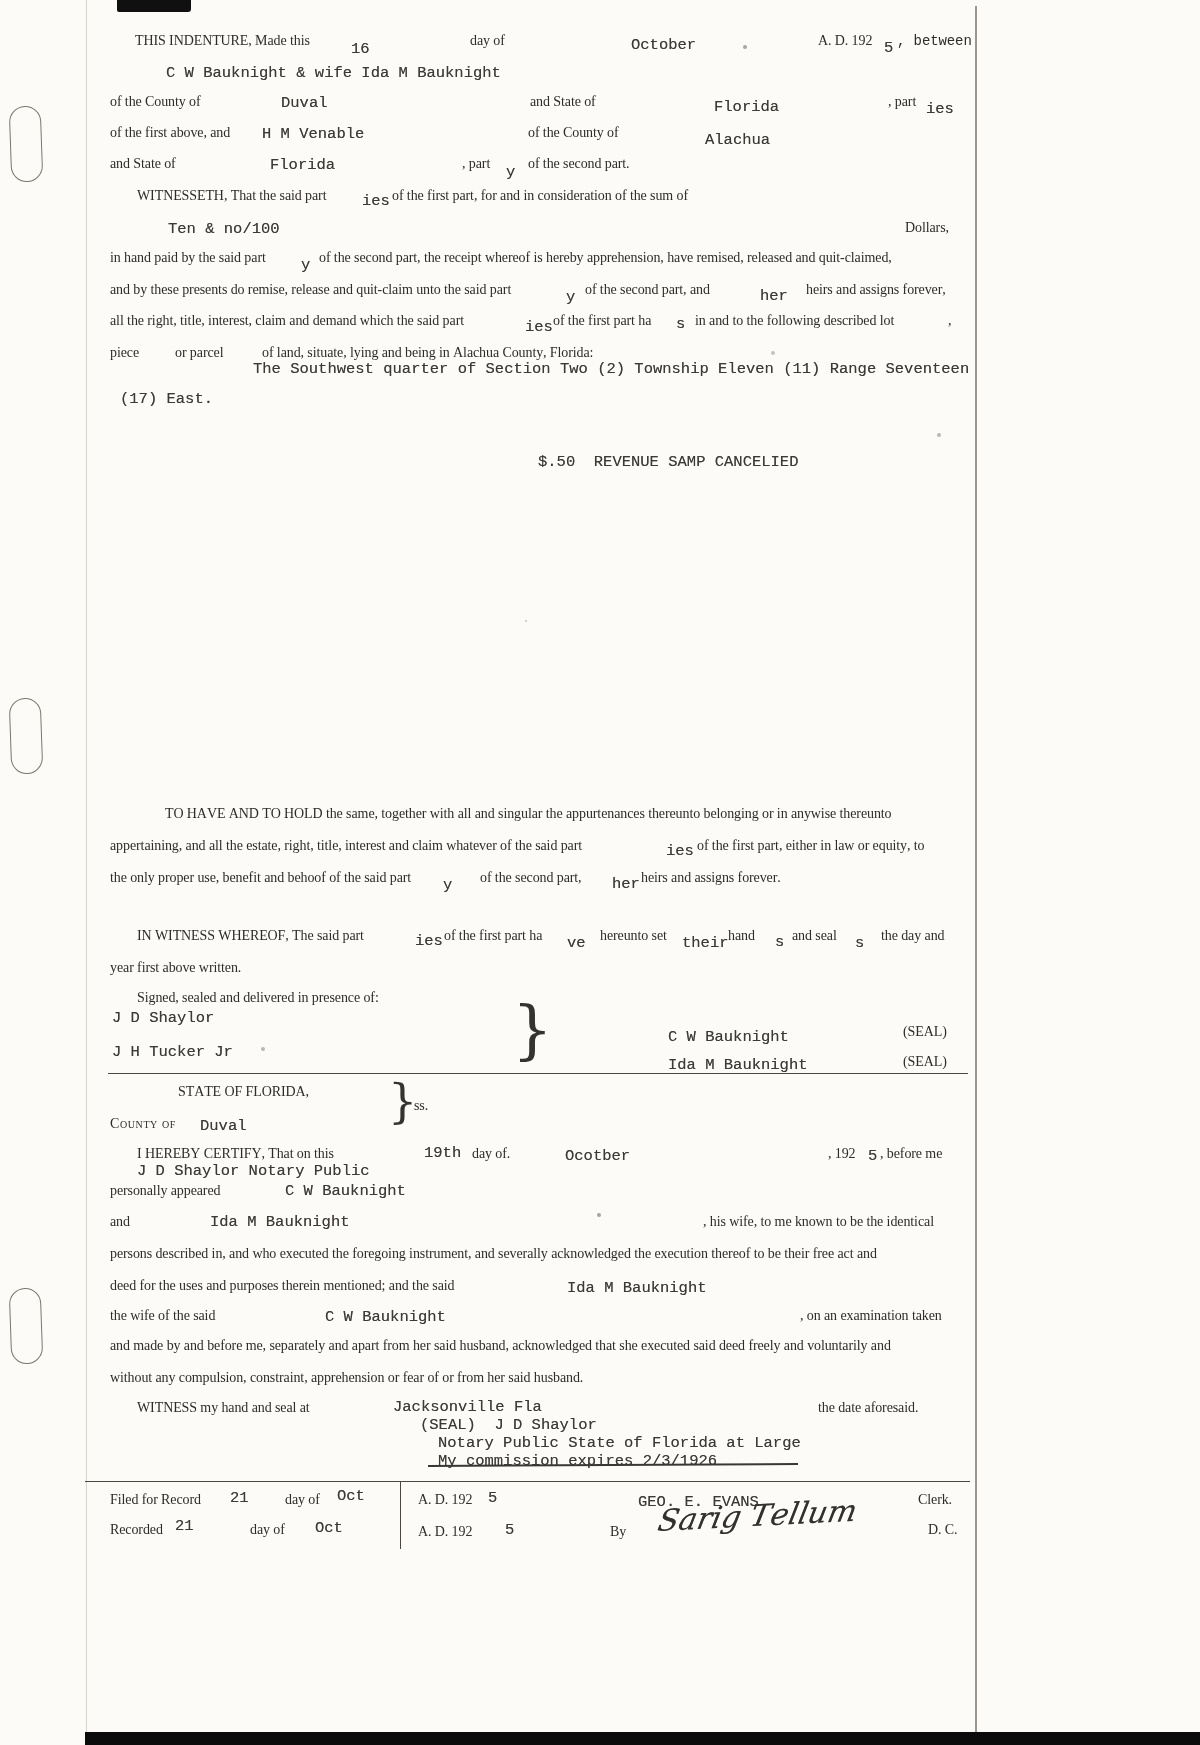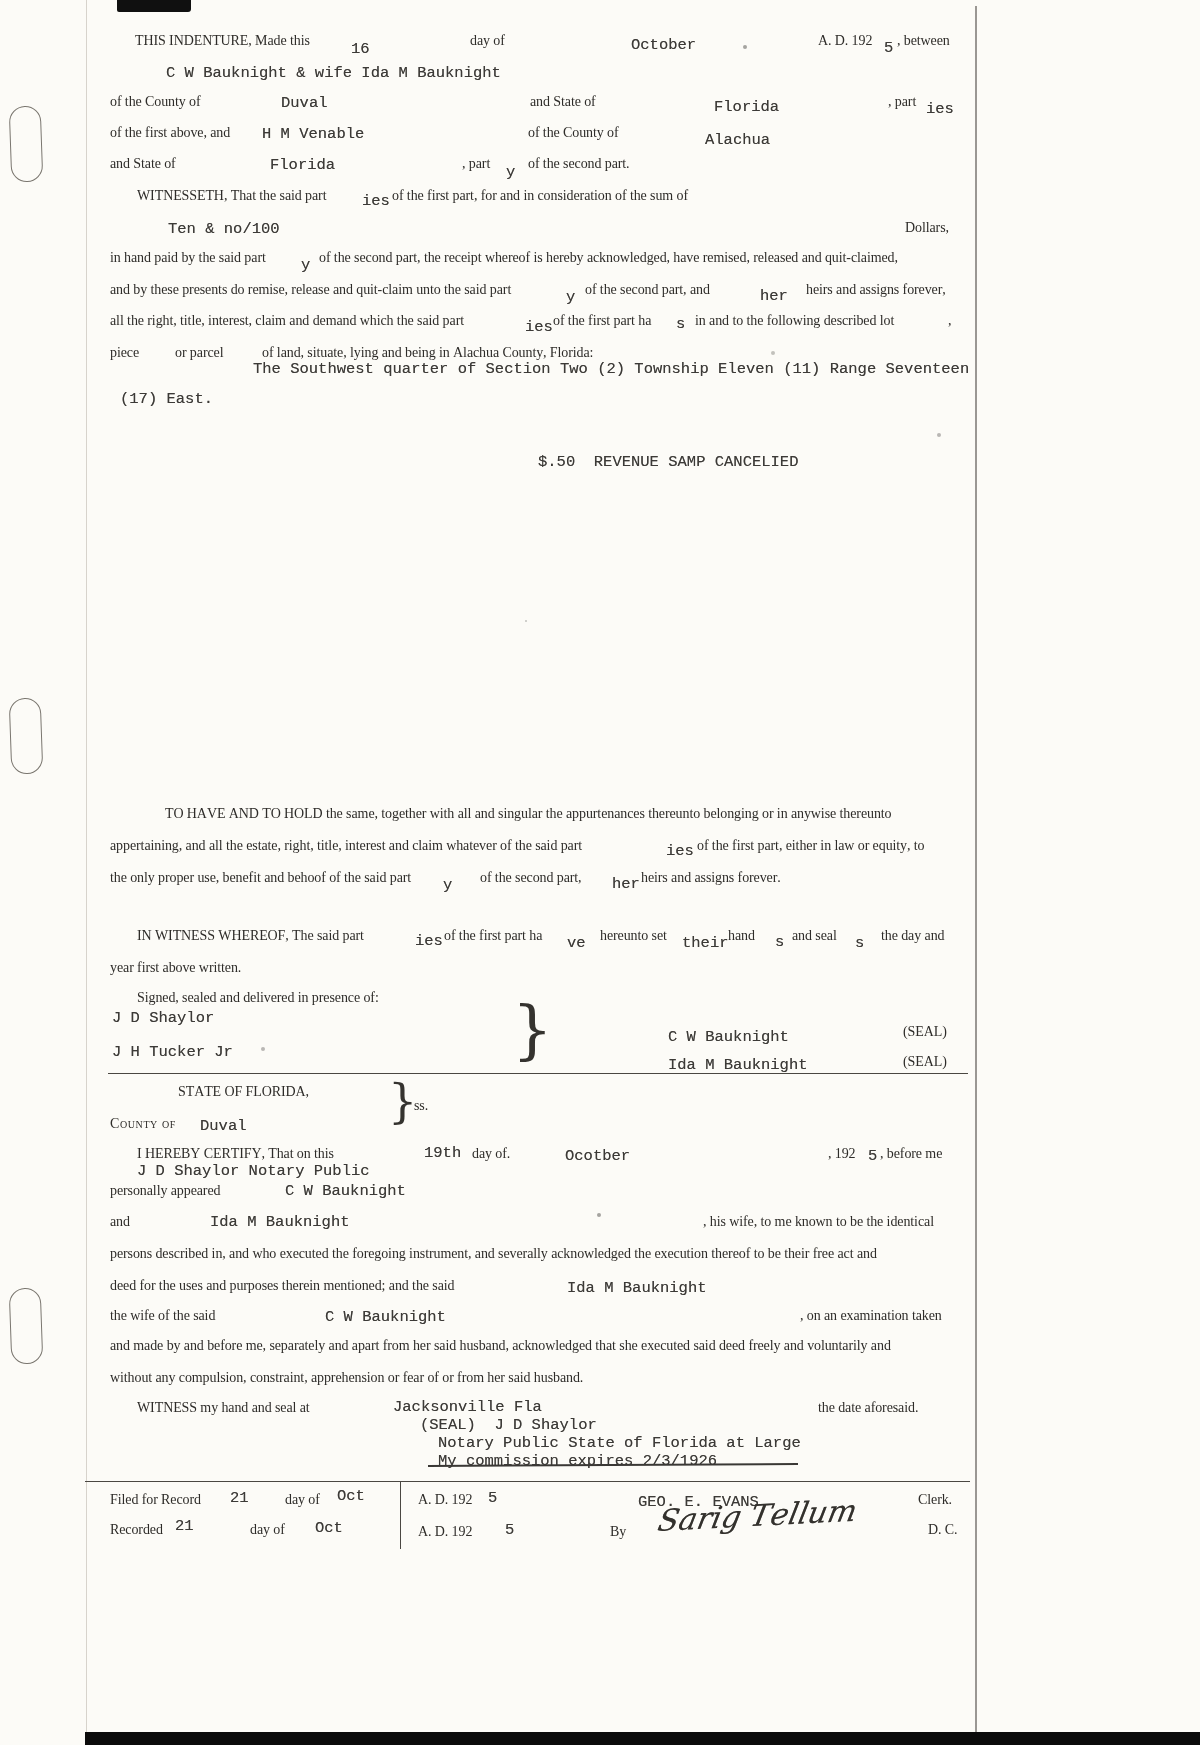--- a/index.html
+++ b/index.html
@@ -54,21 +54,21 @@
 <body>
 
 <div class="scan">
   <div id="page">
       <span class="seg f-serif" style="left: 135px; top: 33px;">THIS INDENTURE, Made this</span>
       <span class="seg f-mono" style="left: 351px; top: 31px; margin-top: 9px;">16</span>
       <span class="seg f-serif" style="left: 470px; top: 33px;">day of</span>
       <span class="seg f-mono" style="left: 583px; top: 36px; margin-left: 48px;">October</span>
       <span class="seg f-serif" style="left: 818px; top: 33px;">A. D. 192</span>
       <span class="seg f-mono" style="left: 884px; top: 39px;">5</span>
-      <span class="seg f-serif" style="left: 897px; top: 33px;">, between</span>
+      <span class="seg f-serif" style="left: 897px; top: 33px; font-family: Liberation Mono, monospace;">, between</span>
       <span class="seg f-mono" style="left: 166px; top: 64px;">C W Bauknight &amp; wife Ida M Bauknight</span>
       <span class="seg f-serif" style="left: 110px; top: 94px;">of the County of</span>
       <span class="seg f-mono" style="left: 281px; top: 94px;">Duval</span>
       <span class="seg f-serif" style="left: 530px; top: 94px;">and State of</span>
       <span class="seg f-mono" style="left: 714px; top: 98px;">Florida</span>
       <span class="seg f-serif" style="left: 888px; top: 94px;">, part</span>
       <span class="seg f-mono" style="left: 926px; top: 100px;">ies</span>
       <span class="seg f-serif" style="left: 110px; top: 125px;">of the first above, and</span>
       <span class="seg f-mono" style="left: 262px; top: 125px;">H M Venable</span>
       <span class="seg f-serif" style="left: 528px; top: 125px;">of the County of</span>
@@ -78,21 +78,21 @@
       <span class="seg f-serif" style="left: 462px; top: 156px;">, part</span>
       <span class="seg f-mono" style="left: 506px; top: 163px;">y</span>
       <span class="seg f-serif" style="left: 528px; top: 156px;">of the second part.</span>
       <span class="seg f-serif" style="left: 137px; top: 188px;">WITNESSETH, That the said part</span>
       <span class="seg f-mono" style="left: 362px; top: 192px;">ies</span>
       <span class="seg f-serif" style="left: 392px; top: 188px;">of the first part, for and in consideration of the sum of</span>
       <span class="seg f-mono" style="left: 168px; top: 220px;">Ten &amp; no/100</span>
       <span class="seg f-serif" style="left: 905px; top: 220px;">Dollars,</span>
       <span class="seg f-serif" style="left: 110px; top: 250px;">in hand paid by the said part</span>
       <span class="seg f-mono" style="left: 301px; top: 256px;">y</span>
-      <span class="seg f-serif" style="left: 319px; top: 250px;">of the second part, the receipt whereof is hereby acknowledged, have remised, released and quit-claimed,</span>
+      <span class="seg f-serif" style="left: 319px; top: 250px;">of the second part, the receipt whereof is hereby apprehension, have remised, released and quit-claimed,</span>
       <span class="seg f-serif" style="left: 110px; top: 282px;">and by these presents do remise, release and quit-claim unto the said part</span>
       <span class="seg f-mono" style="left: 566px; top: 288px;">y</span>
       <span class="seg f-serif" style="left: 585px; top: 282px;">of the second part, and</span>
       <span class="seg f-mono" style="left: 760px; top: 287px;">her</span>
       <span class="seg f-serif" style="left: 806px; top: 282px;">heirs and assigns forever,</span>
       <span class="seg f-serif" style="left: 110px; top: 313px;">all the right, title, interest, claim and demand which the said part</span>
       <span class="seg f-mono" style="left: 525px; top: 318px;">ies</span>
       <span class="seg f-serif" style="left: 553px; top: 313px;">of the first part ha</span>
       <span class="seg f-mono" style="left: 676px; top: 315px;">s</span>
       <span class="seg f-serif" style="left: 695px; top: 313px;">in and to the following described lot</span>

